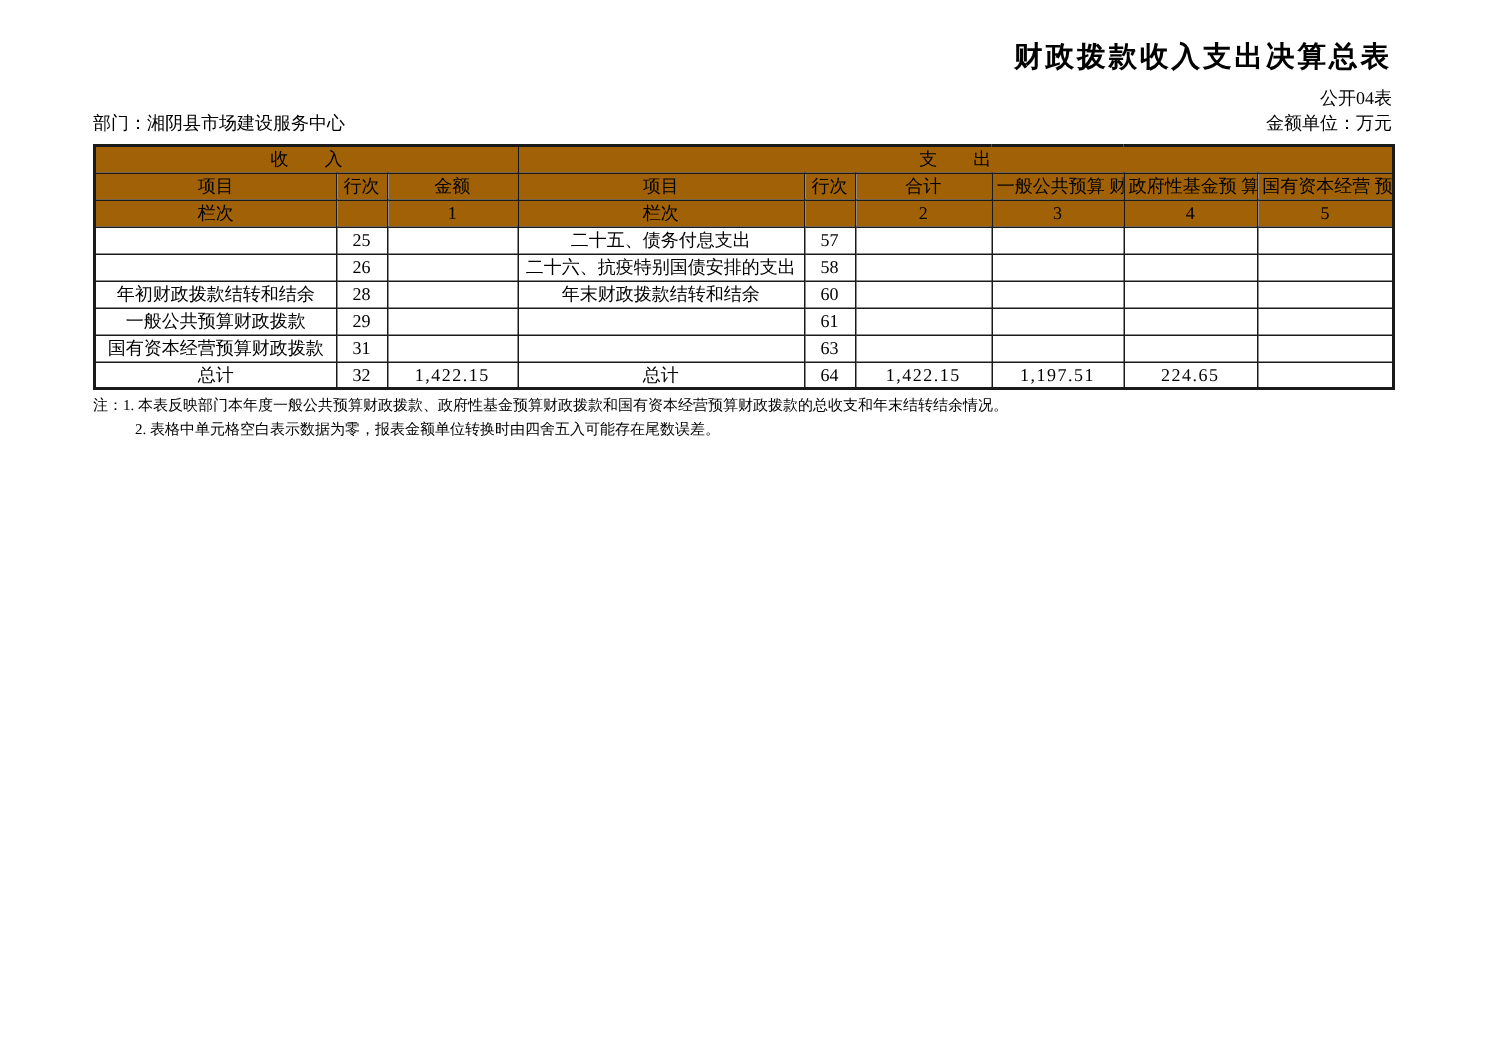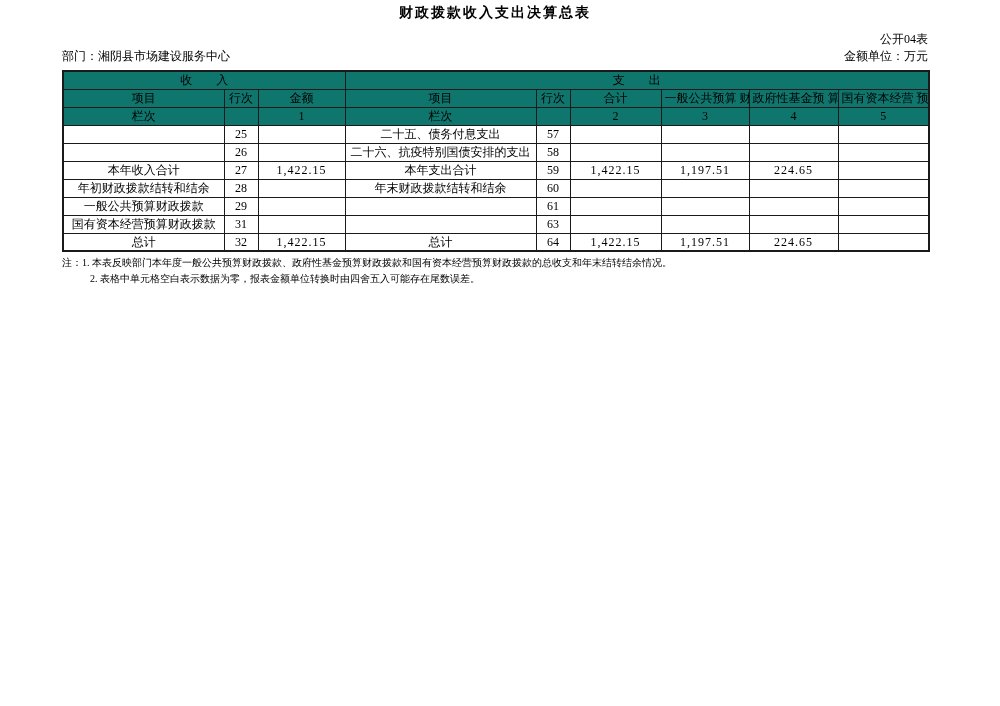--- a/index.html
+++ b/index.html
@@ -1,29 +1,29 @@
 <!DOCTYPE html>
 <html><head>
 <meta charset="utf-8">
 <style>
   * { margin:0; padding:0; box-sizing:border-box; }
   html,body { width:1000px; height:706px; background:#ffffff;
     font-family:"Liberation Serif","DejaVu Serif",serif; color:#000; }
   .doc { width:866px; margin-left:62px; }
-  .title { height:26px; line-height:26px; text-align:center;
-    font-size:14px; font-weight:bold; letter-spacing:2px; }
+  .title { margin-top:26px; height:26px; line-height:26px; text-align:right;
+    font-size:19px; font-weight:bold; letter-spacing:2px; }
   .meta-right { margin-top:6px; height:15px; line-height:15px; text-align:right; font-size:12px; }
   .meta-row { margin-top:2px; height:15px; line-height:15px; font-size:12px;
     display:flex; justify-content:space-between;align-items:flex-end; }
   table.t { border-collapse:collapse; table-layout:fixed; width:866px;
     border:2px solid #1a1a1a; margin-top:6px; }
   table.t td { border:1px solid #1a1a1a; font-size:12px; height:18px;
     padding:0 3px; white-space:nowrap; overflow:hidden; text-align:center;
     line-height:16px; vertical-align:middle; }
-  td.hd { background:#0f766e; }
+  td.hd { background:#a16207; }
   td.sech { height:25px; font-size:13px; }
   td.colh { height:35px; white-space:pre-line; line-height:14px; padding:0 4px; }
   td.idx { height:21px; }
   td.l { text-align:left; }
   td.num { text-align:right; letter-spacing:1px; }
   td.secl { border-left-width:2px; }
   .notes { margin-top:3px; font-size:10px; line-height:16px; }
   .notes .n2 { padding-left:28px; }
 </style>
 </head>
@@ -103,31 +103,20 @@
       <td>26</td>
       <td class="num"></td>
       <td class="l secl">二十六、抗疫特别国债安排的支出</td>
       <td>58</td>
       <td class="num"></td>
       <td class="num"></td>
       <td class="num"></td>
       <td class="num"></td>
     </tr>
 
-    <tr>
-      <td>本年收入合计</td>
-      <td>27</td>
-      <td class="num">1,422.15</td>
-      <td class="secl">本年支出合计</td>
-      <td>59</td>
-      <td class="num">1,422.15</td>
-      <td class="num">1,197.51</td>
-      <td class="num">224.65</td>
-      <td class="num"></td>
-    </tr>
 
     <tr>
       <td class="l">年初财政拨款结转和结余</td>
       <td>28</td>
       <td class="num"></td>
       <td class="l secl">年末财政拨款结转和结余</td>
       <td>60</td>
       <td class="num"></td>
       <td class="num"></td>
       <td class="num"></td>

